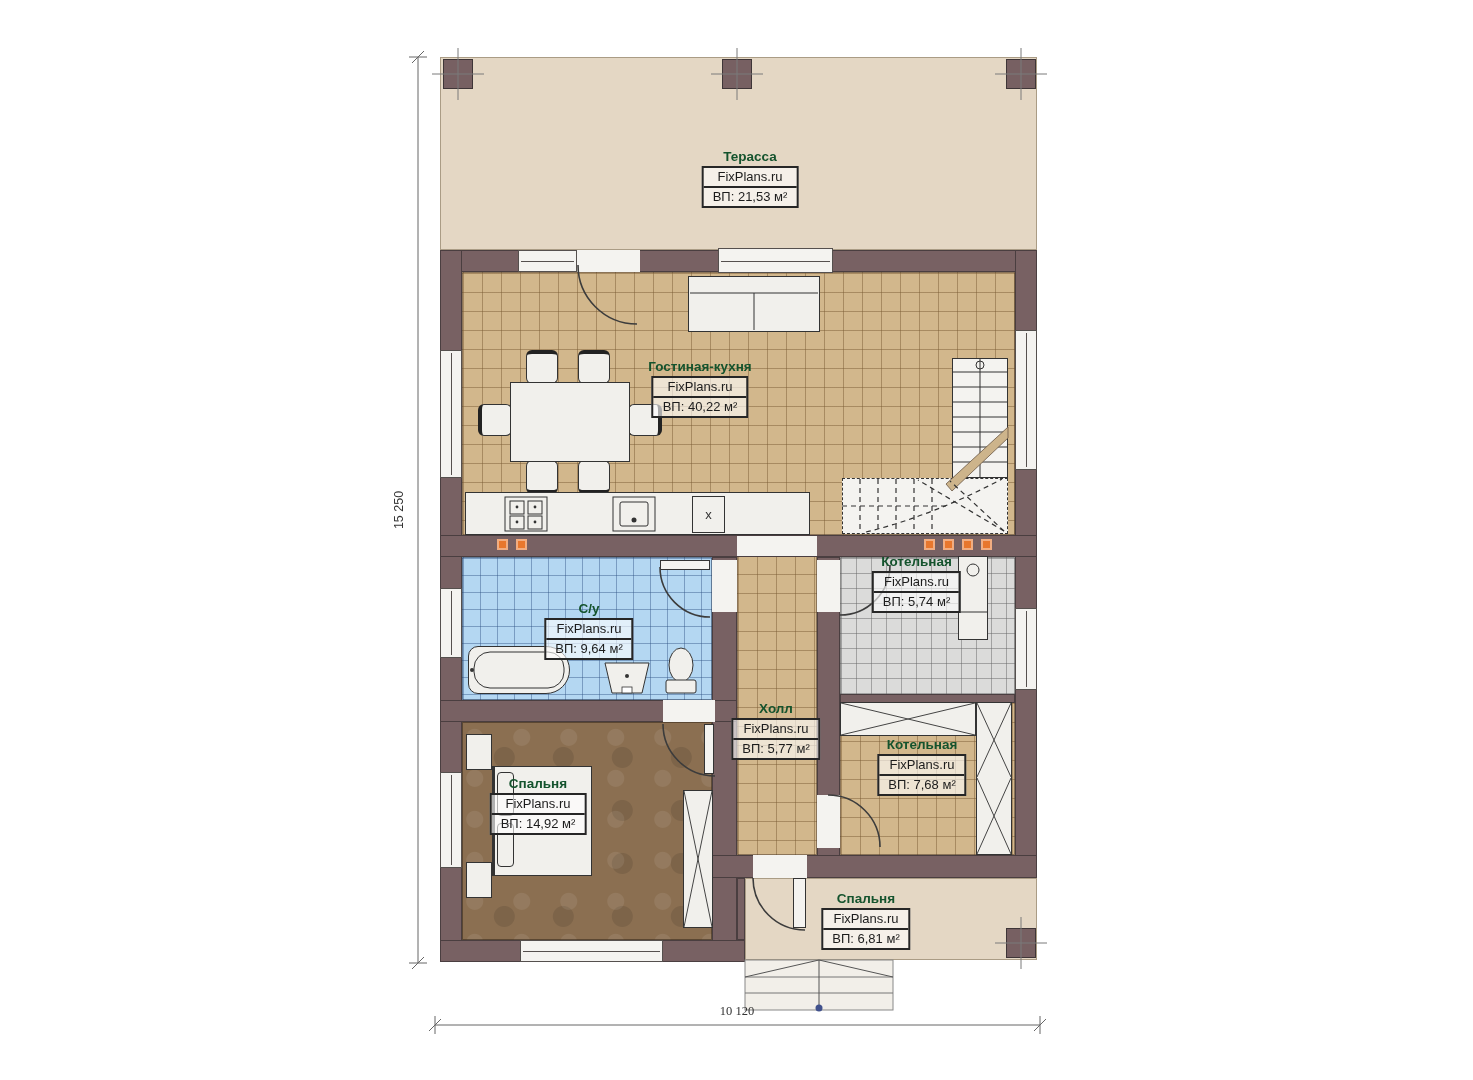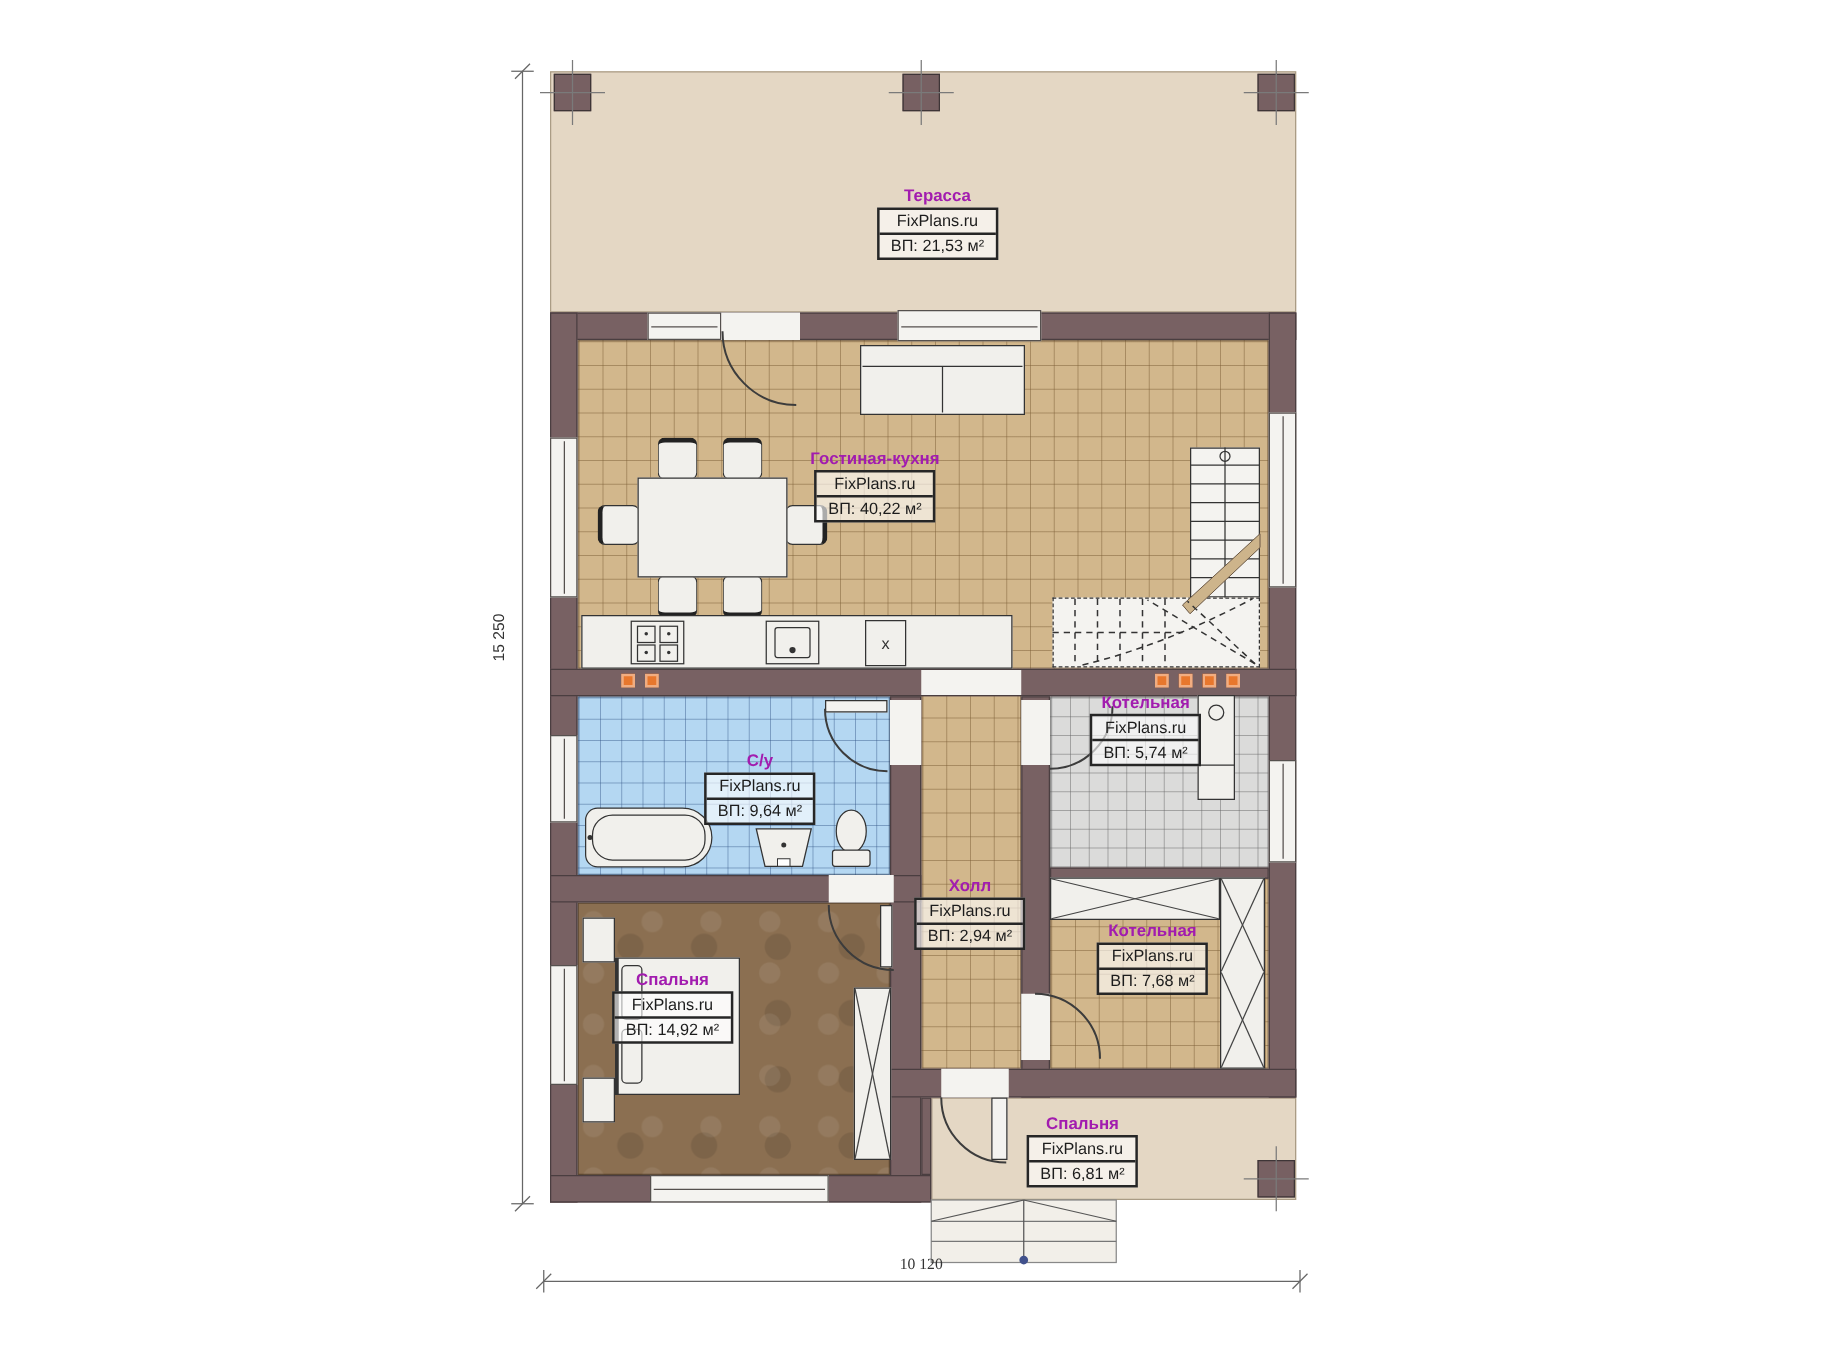--- a/index.html
+++ b/index.html
@@ -38,21 +38,21 @@
   .chair.n{border-top:4px solid #222;}
   .chair.s{border-bottom:4px solid #222;}
   .chair.w{border-left:4px solid #222;}
   .chair.e{border-right:4px solid #222;}
   .stair-solid{background:#f4f3f0;border:1px solid #333;z-index:12;}
   .stair-dashed{background:#f4f3f0;border:1.5px dashed #333;z-index:12;}
   .vent{background:#e8772d;box-shadow:inset 0 0 0 2px rgba(255,255,255,.4);z-index:15;}
   .xcab{display:flex;align-items:center;justify-content:center;font-size:13px;color:#333;z-index:13;}
   
   .room-label{position:absolute;transform:translateX(-50%);text-align:center;z-index:30;}
-  .room-name{font-size:13.5px;font-weight:bold;color:#a21caf;margin-bottom:2px;white-space:nowrap;}
+  .room-name{font-size:13.5px;font-weight:bold;color:#14532d;margin-bottom:2px;white-space:nowrap;}
   .label-box{display:inline-block;border:2px solid #262626;background:rgba(255,255,255,.62);}
   .label-brand{font-size:13px;color:#1c1c1c;padding:1px 9px 2px;border-bottom:2px solid #262626;white-space:nowrap;}
   .label-area{font-size:13px;color:#1c1c1c;padding:1px 9px 2px;white-space:nowrap;}
   .dim-label{position:absolute;font-size:12.5px;color:#333;z-index:30;white-space:nowrap;}
   .dim-v{transform:translate(-50%,-50%) rotate(-90deg);}
   .dim-h{transform:translateX(-50%);font-family:Liberation Serif, serif;}
   svg.overlay{position:absolute;left:0;top:0;z-index:20;pointer-events:none;}
 </style>
 </head>
 <body>
@@ -264,39 +264,39 @@
       <div class="label-area">ВП: 21,53 м²</div>
     </div>
   </div>
   <div class="room-label" style="left:700px;top:359px;">
     <div class="room-name">Гостиная-кухня</div>
     <div class="label-box">
       <div class="label-brand">FixPlans.ru</div>
       <div class="label-area">ВП: 40,22 м²</div>
     </div>
   </div>
-  <div class="room-label" style="left:608px;top:601px;">
+  <div class="room-label" style="left:589px;top:601px;">
     <div class="room-name">С/у</div>
     <div class="label-box">
       <div class="label-brand">FixPlans.ru</div>
       <div class="label-area">ВП: 9,64 м²</div>
     </div>
   </div>
   <div class="room-label" style="left:910px;top:554px;padding-left:13px;">
     <div class="room-name">Котельная</div>
     <div class="label-box">
       <div class="label-brand">FixPlans.ru</div>
       <div class="label-area">ВП: 5,74 м²</div>
     </div>
   </div>
   <div class="room-label" style="left:776px;top:701px;">
     <div class="room-name">Холл</div>
     <div class="label-box">
       <div class="label-brand">FixPlans.ru</div>
-      <div class="label-area">ВП: 2,94 м²</div>
+      <div class="label-area">ВП: 5,77 м²</div>
     </div>
   </div>
   <div class="room-label" style="left:922px;top:737px;">
     <div class="room-name">Котельная</div>
     <div class="label-box">
       <div class="label-brand">FixPlans.ru</div>
       <div class="label-area">ВП: 7,68 м²</div>
     </div>
   </div>
   <div class="room-label" style="left:538px;top:776px;">

